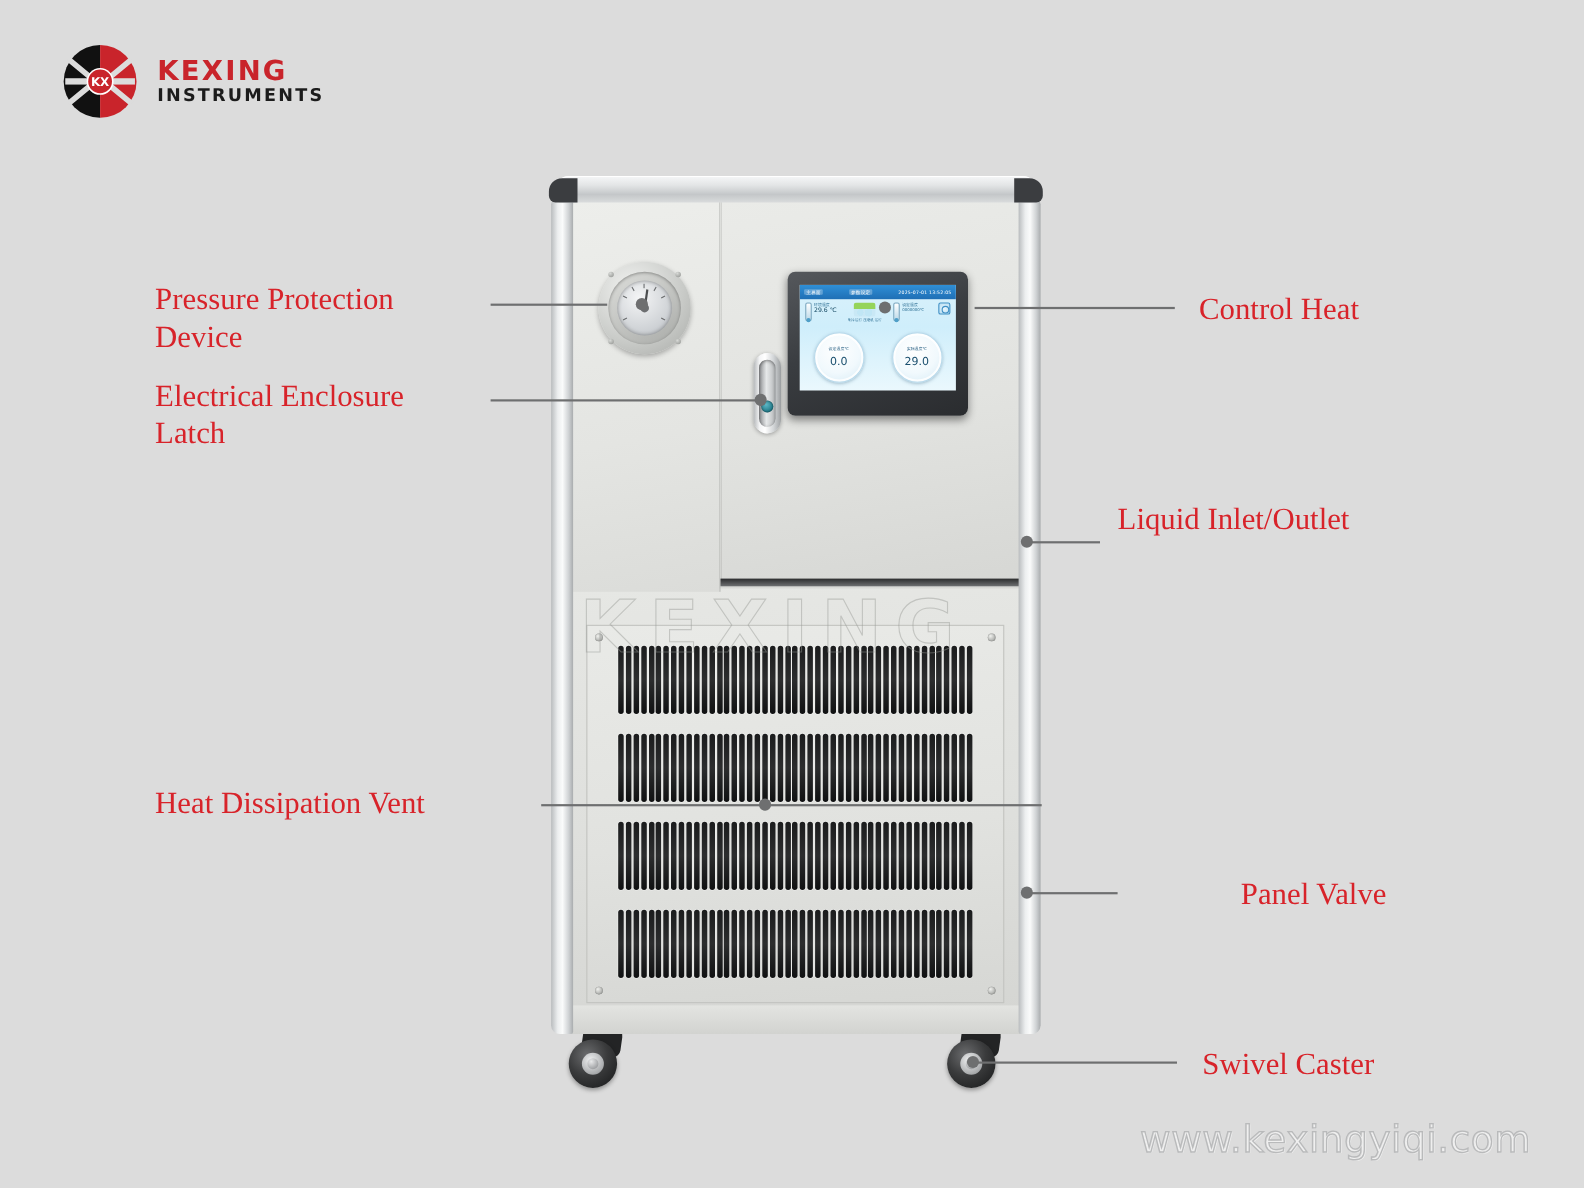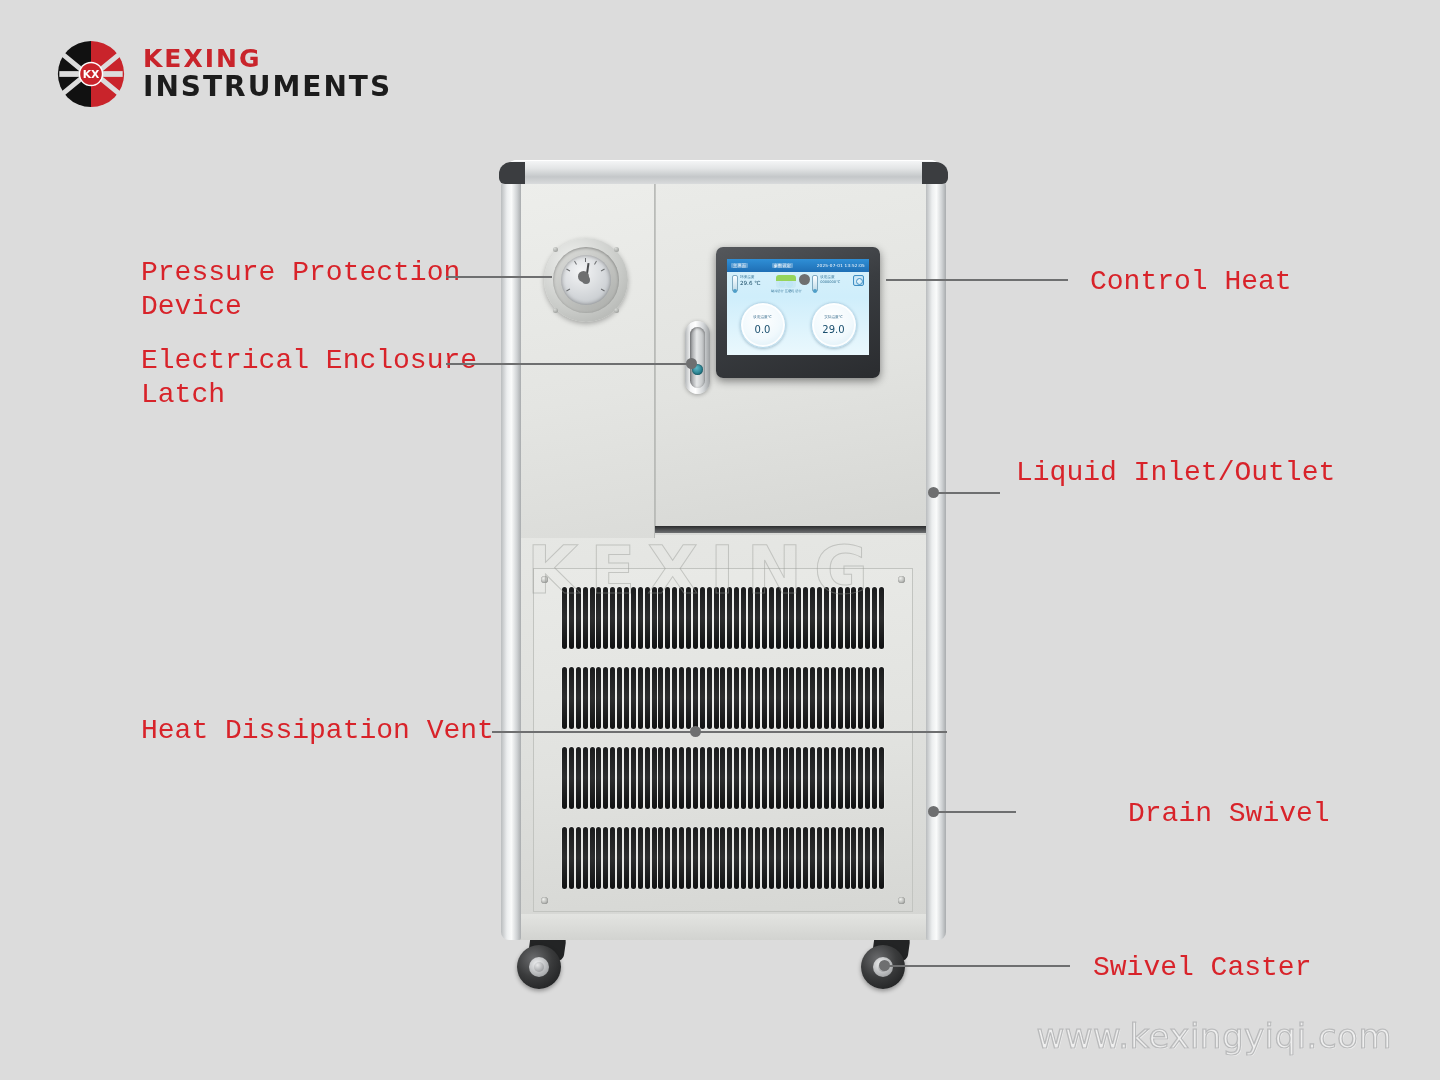--- a/index.html
+++ b/index.html
@@ -38,21 +38,21 @@
   }
   .logo-line1 {
     color: #c9242b;
     font-size: 25px;
     font-weight: bold;
     letter-spacing: 2.0px;
     font-family: "DejaVu Sans", sans-serif;
   }
   .logo-line2 {
     color: #1c1c1c;
-    font-size: 28px;
+    font-size: 16px;
     font-weight: bold;
     letter-spacing: 2.0px;
     font-family: "DejaVu Sans", sans-serif;
     text-align: right;
   }
 
   
   #machine {
     position: absolute;
     left: 497px;
@@ -461,21 +461,21 @@
     width: 10px; height: 10px;
     border-radius: 50%;
     background: radial-gradient(circle at 35% 30%,#e8e9ea,#85878a);
   }
 
   
   .callout {
     position: absolute;
     color: #d8232a;
     font-size: 28px;
-    font-family: Liberation Mono, monospace;
+    font-family: Liberation Serif, serif;
     line-height: 1.22;
     white-space: pre-line;
   }
   .callout.right-side { text-align: left; }
   .callout.left-side  { text-align: left; }
 
   .leader {
     position: absolute;
     height: 2px;
     background: #6e6f70;
@@ -865,17 +865,17 @@
 
 <div class="callout left-side" style="left:141px; top:344px;">Electrical Enclosure
 Latch</div>
 
 <div class="callout left-side" style="left:141px; top:714px;">Heat Dissipation Vent</div>
 
 <div class="callout right-side" style="left:1090px; top:265px;">Control Heat</div>
 
 <div class="callout right-side" style="left:1016px; top:456px;">Liquid Inlet/Outlet</div>
 
-<div class="callout right-side" style="left:1128px; top:797px;">Drain Swivel</div>
+<div class="callout right-side" style="left:1128px; top:797px;">Panel Valve</div>
 
 <div class="callout right-side" style="left:1093px; top:951px;">Swivel Caster</div>
 
 <div class="url-mark">www.kexingyiqi.com</div>
 
 </body></html>

